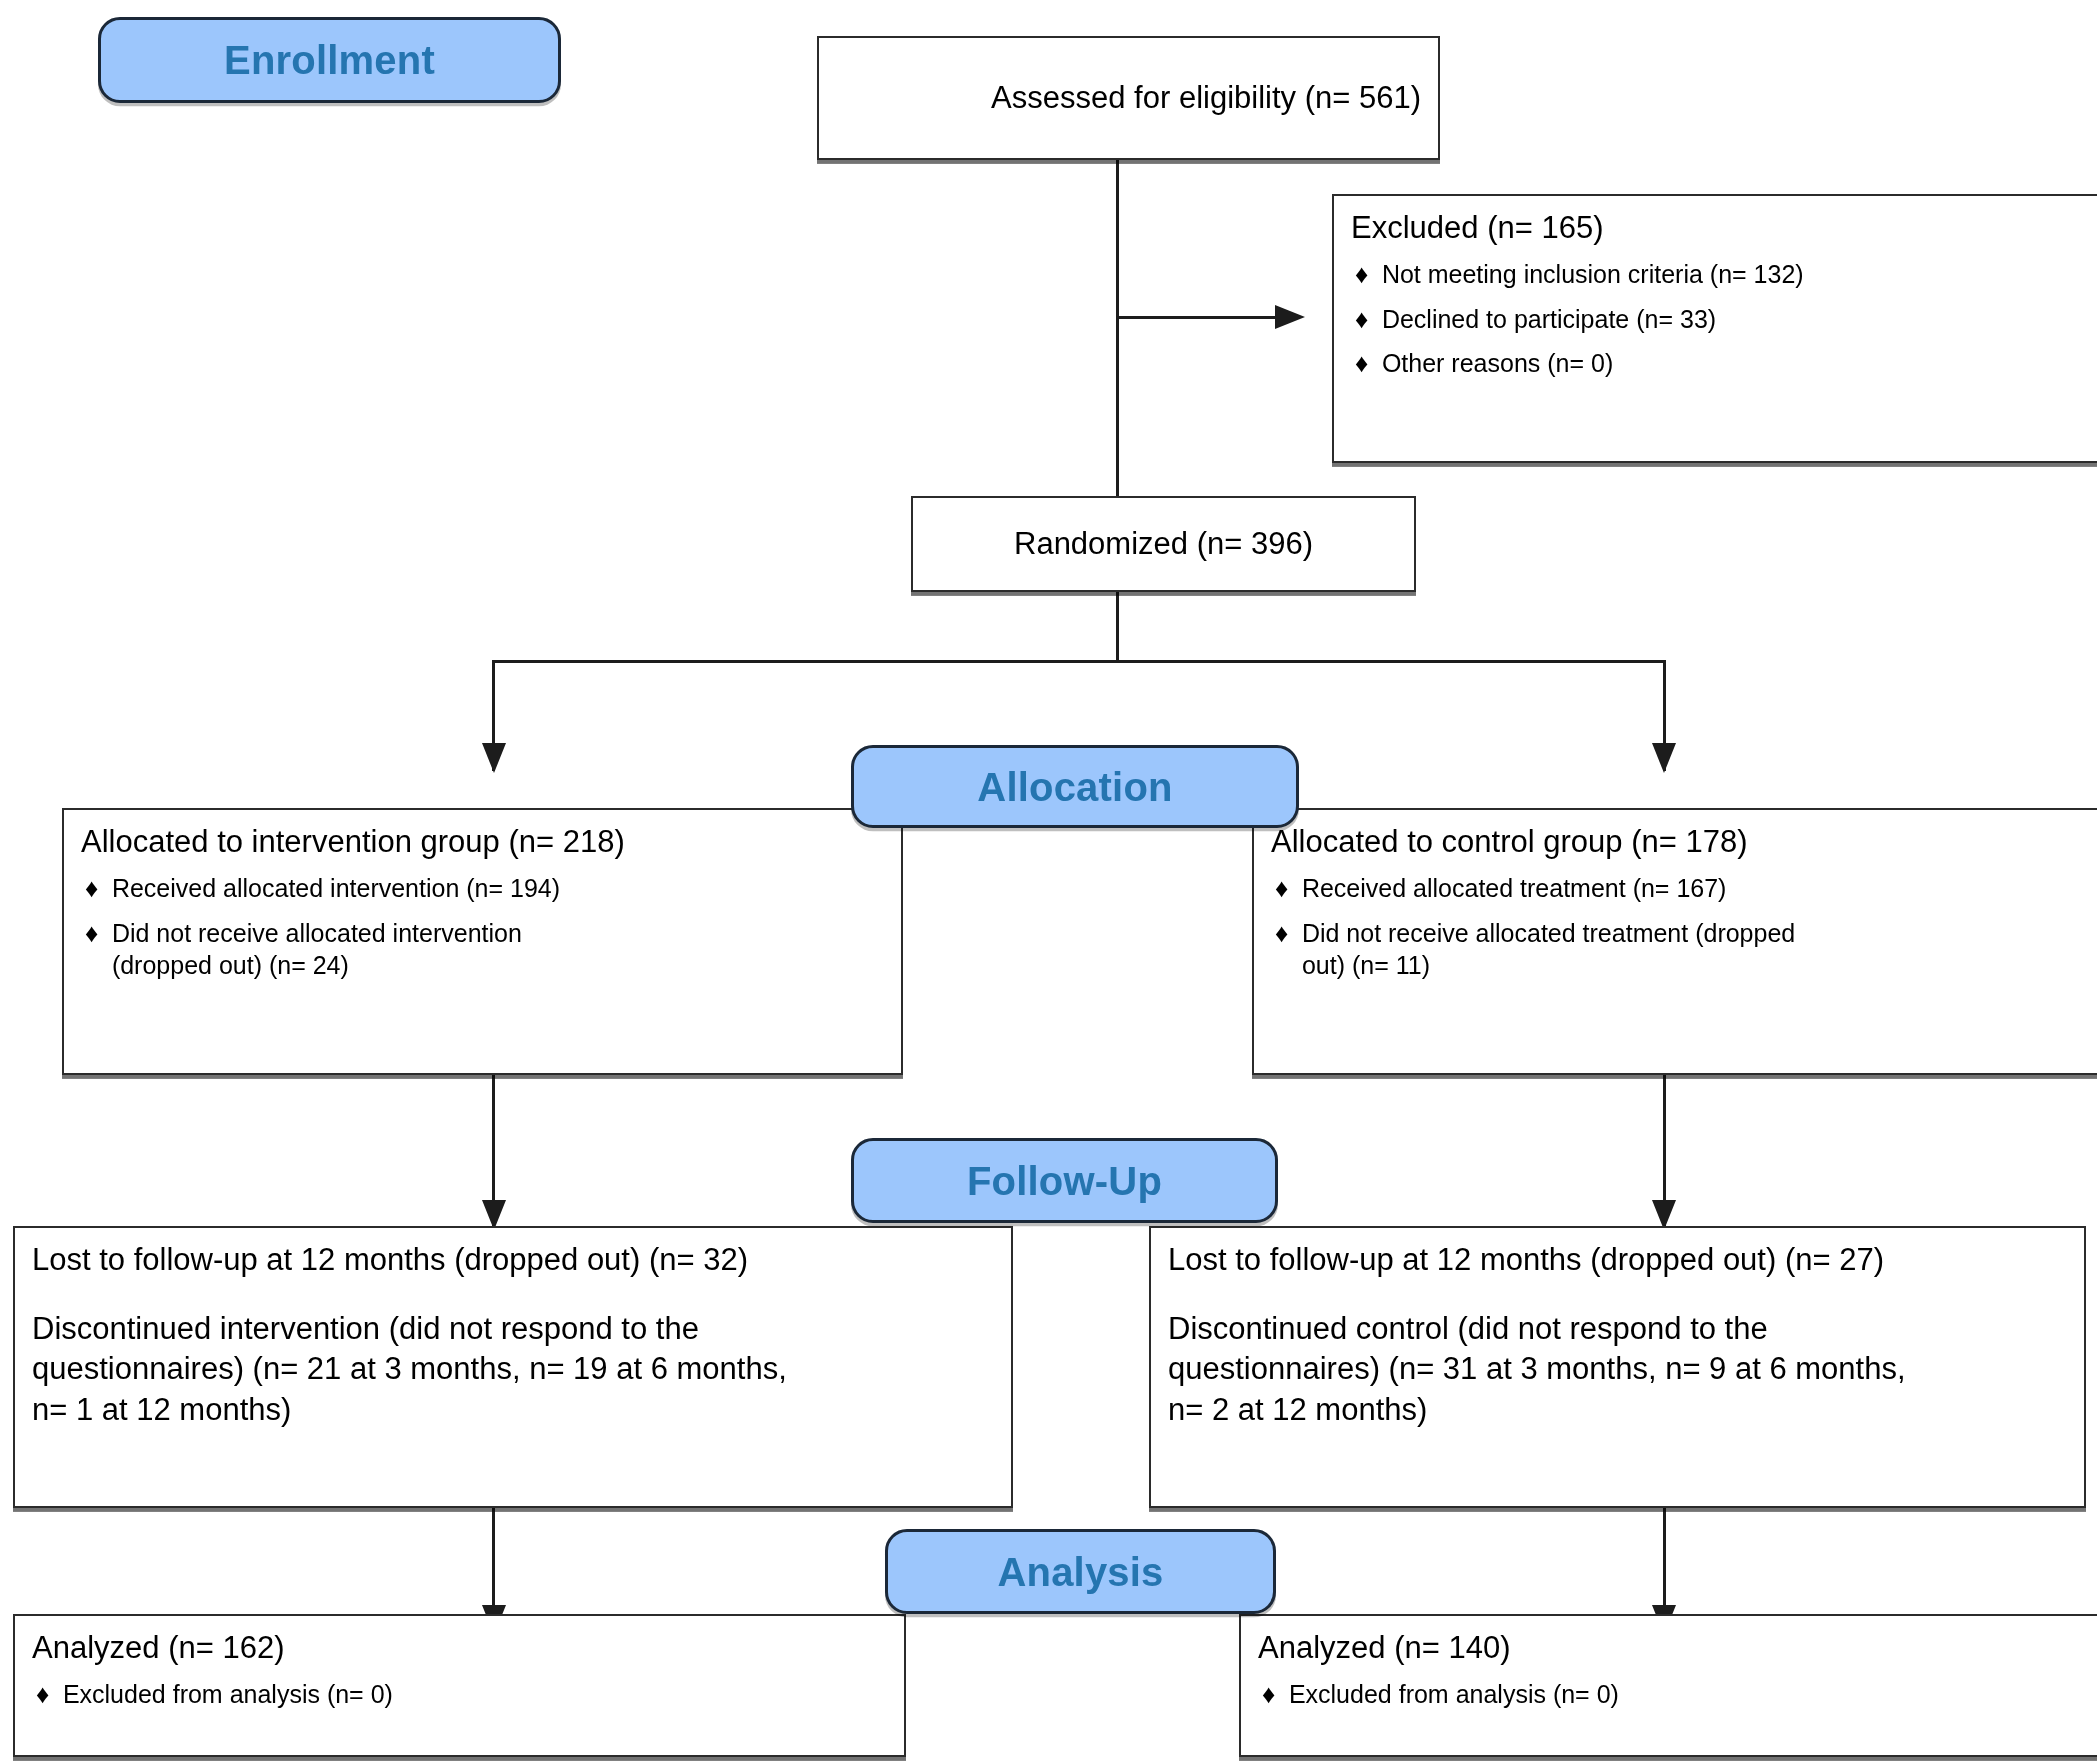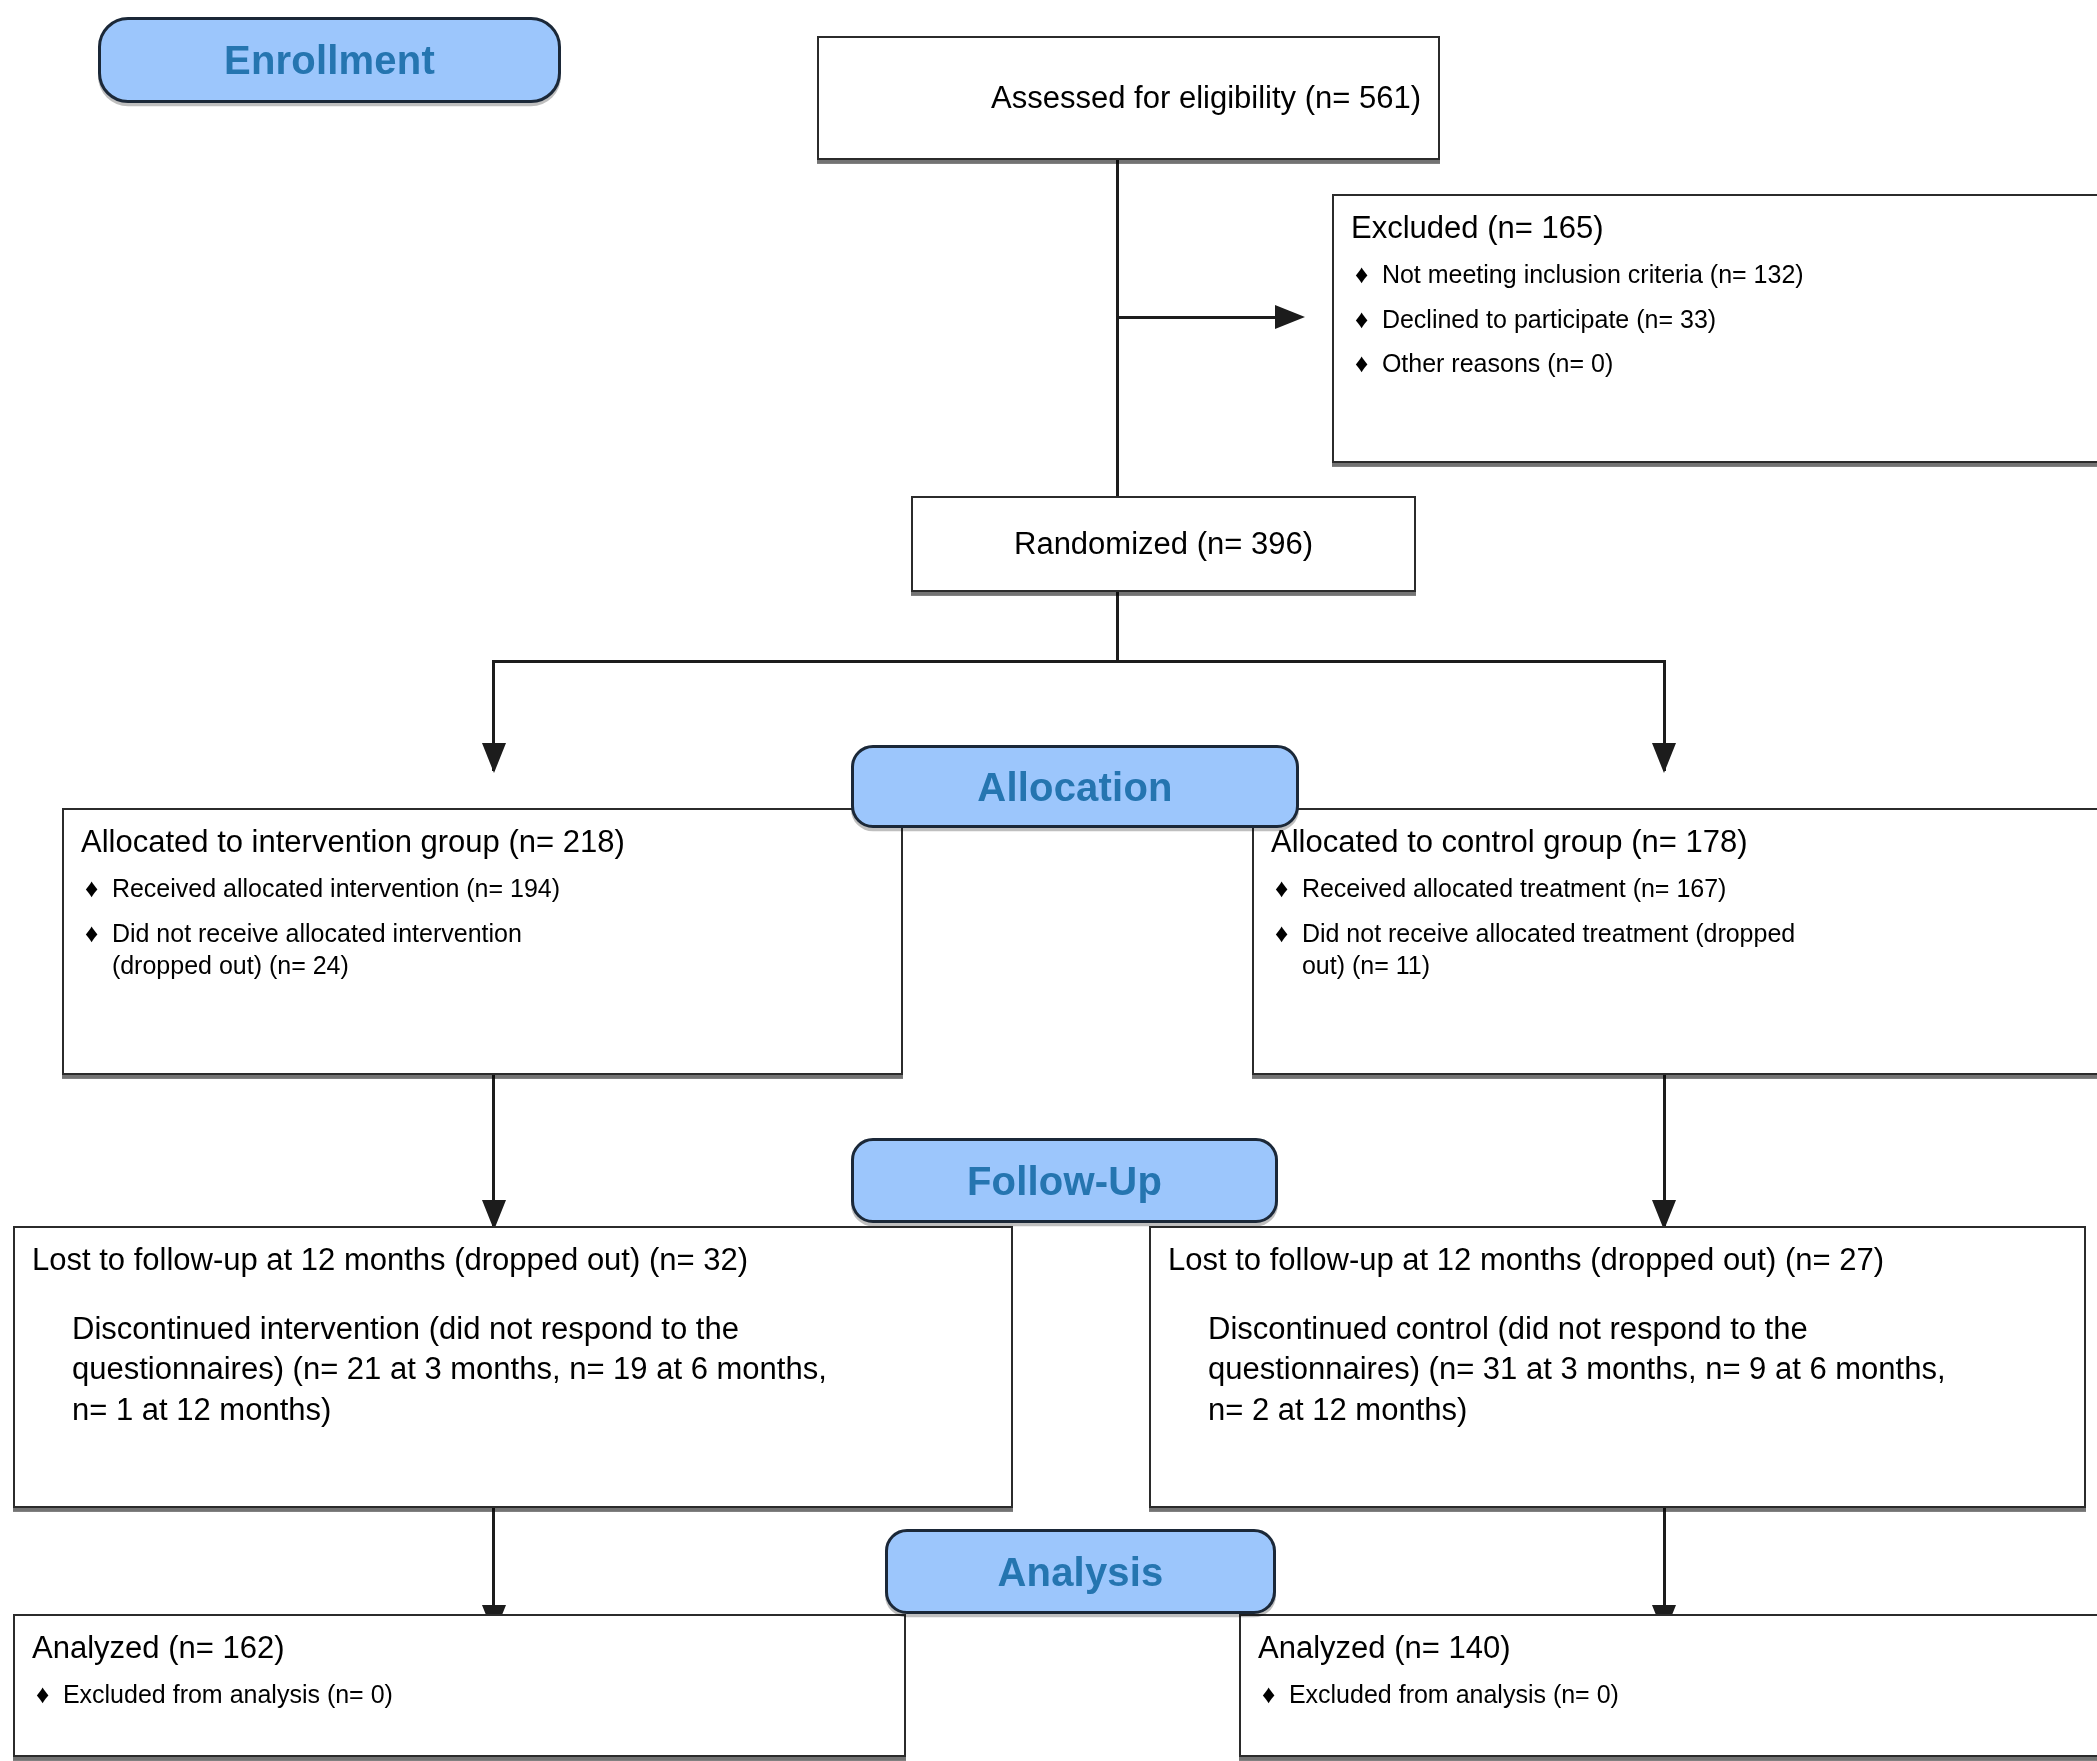--- a/index.html
+++ b/index.html
@@ -53,21 +53,21 @@
     box-sizing: border-box;
     height: 100%;
   }
   .box p {
     margin: 0;
     font-size: 31px;
     line-height: 1.30;
     color: #000000;
     white-space: pre-wrap;
   }
-  .box p + p { margin-top: 9px; margin-left: 40px; }
+  .box p + p { margin-top: 9px; }
   .box p.spaced { margin-top: 29px; }
 
   .bullet-row {
     display: flex;
     align-items: flex-start;
     margin-top: 10.4px;
   }
   .bullet-glyph {
     flex: 0 0 auto;
     font-size: 26px;
@@ -139,21 +139,21 @@
   <div class="vline" style="left:492px; top:1073px; height:153px;"></div>
   <div class="arrow-down" style="left:482px; top:1200px;"></div>
   <div class="vline" style="left:1663px; top:1073px; height:153px;"></div>
   <div class="arrow-down" style="left:1652px; top:1200px;"></div>
 
   <div class="vline" style="left:492px; top:1507px; height:127px;"></div>
   <div class="arrow-down" style="left:482px; top:1605px;"></div>
   <div class="vline" style="left:1663px; top:1507px; height:127px;"></div>
   <div class="arrow-down" style="left:1652px; top:1605px;"></div>
 
-  <div class="stage-pill" style="left:98px; top:17px; width:463px; height:86px;border-radius:30px;">
+  <div class="stage-pill" style="left:98px; top:17px; width:463px; height:86px;">
     <span>Enrollment</span>
   </div>
 
   <div class="box" style="left:817px; top:36px; width:623px; height:124px;">
     <div class="box-inner" style="display:flex;align-items:center;justify-content:flex-end;">
       <p class="center-text">Assessed for eligibility (n= 561)</p>
     </div>
   </div>
 
   <div class="box" style="left:1304px; top:194px; width:776px; height:269px;margin-left:28px;">

